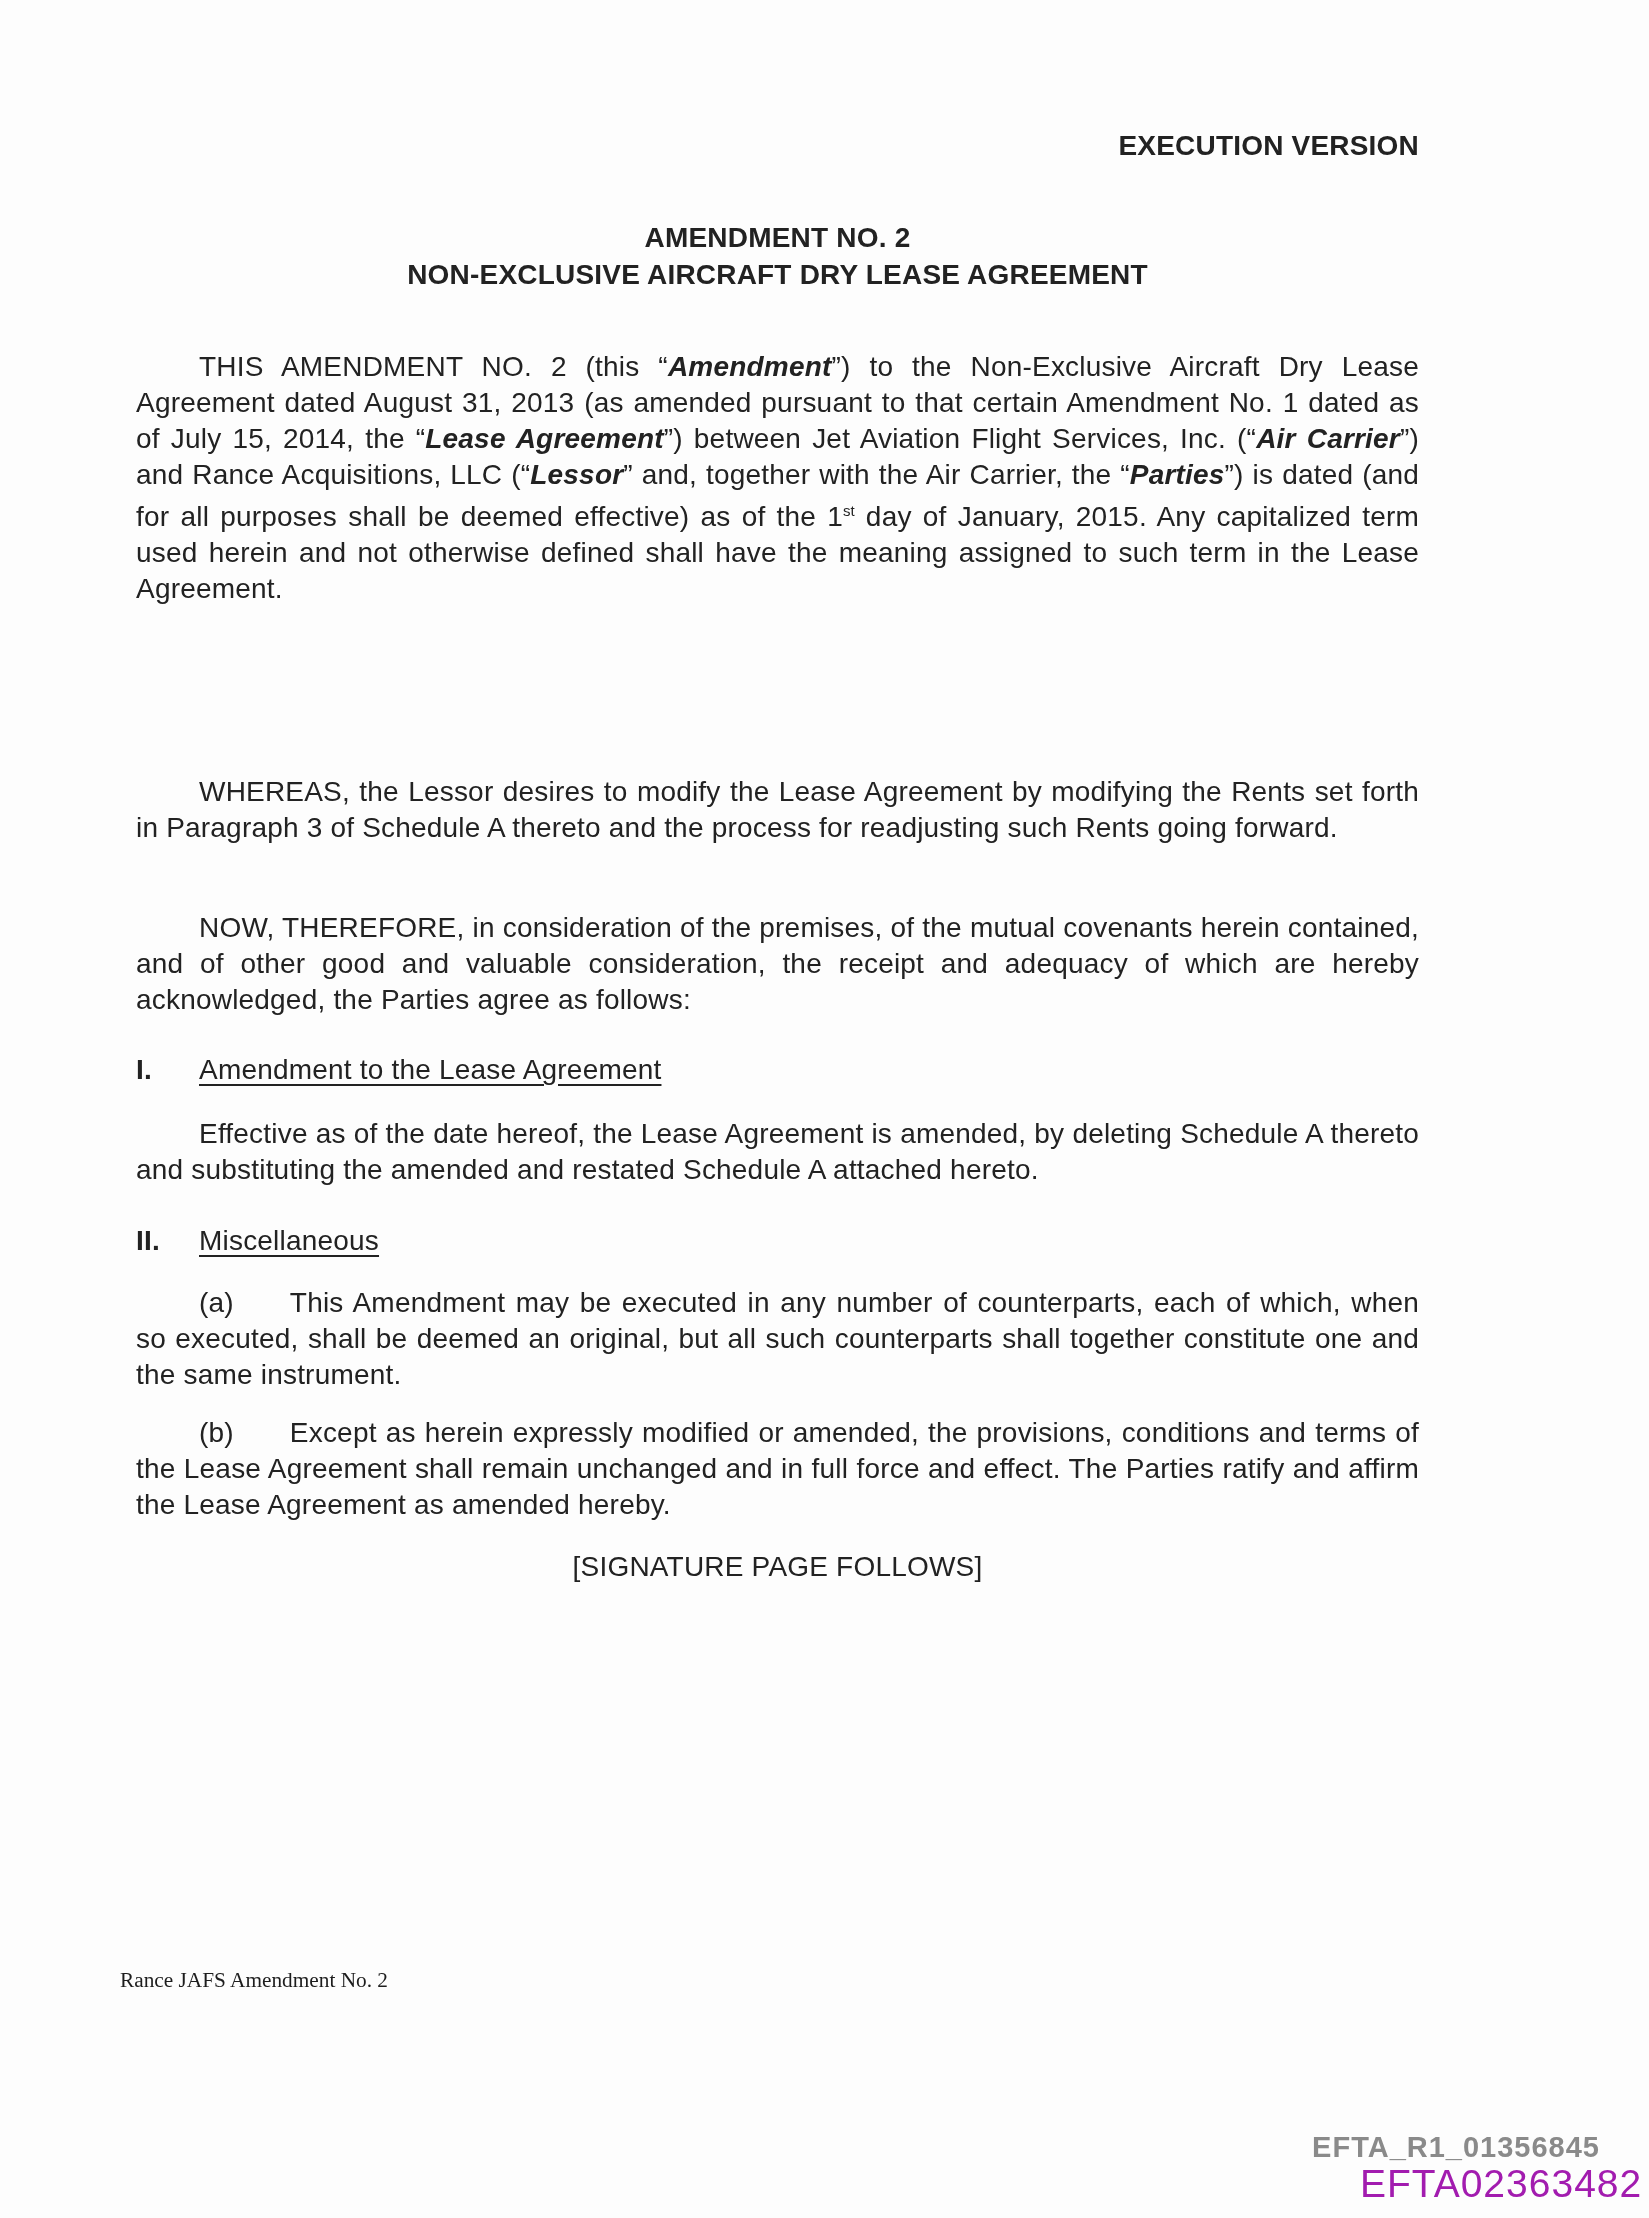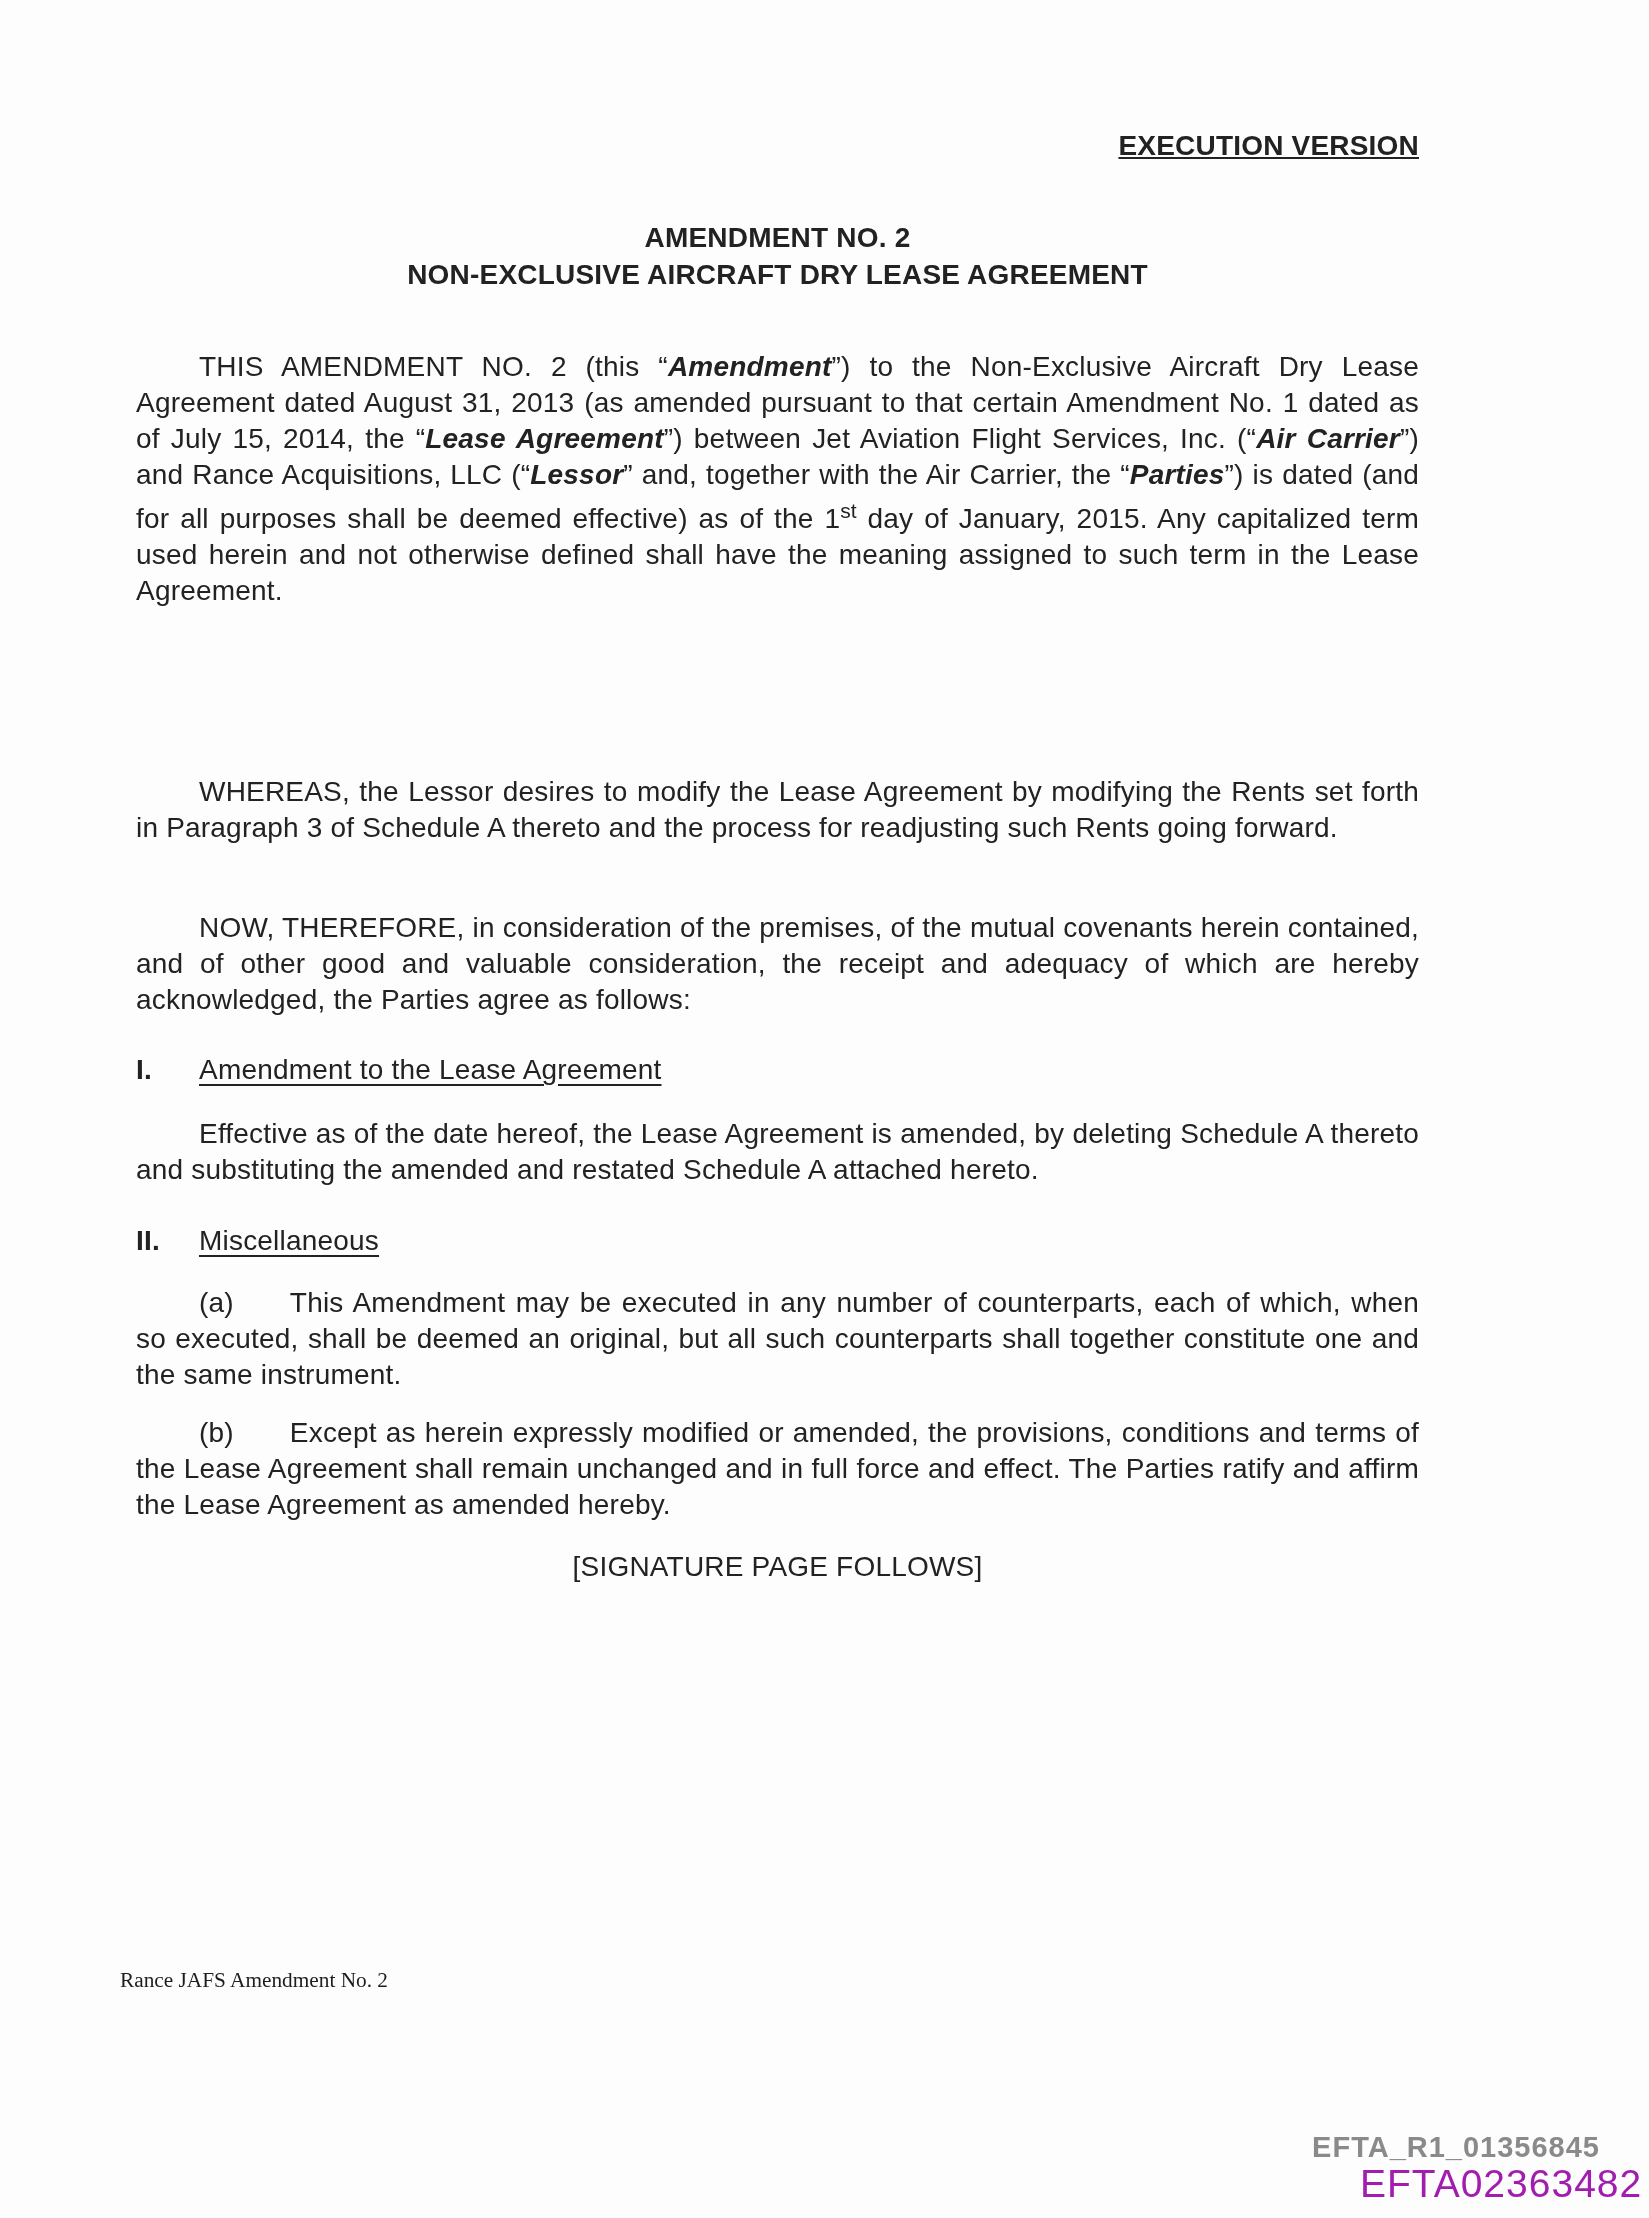--- a/index.html
+++ b/index.html
@@ -26,25 +26,25 @@
   .block {
     position: absolute;
     width: 100%;
     font-size: 28px;
     line-height: 36px;
     letter-spacing: 0.2px;
   }
   .justify   { text-align: justify; }
   .indent    { text-indent: 63px; }
   .centered  { text-align: center; }
-  .right     { text-align: right; text-decoration: underline; }
+  .right     { text-align: right; }
   .bold      { font-weight: bold; }
   .underline { text-decoration: underline; text-underline-offset: 4.9px; }
   .term      { font-style: italic; font-weight: bold; }
-  .sup       { vertical-align: super; font-size: 21px; letter-spacing: 0; }
+  .sup       { vertical-align: super; font-size: 15px; letter-spacing: 0; }
   .tab       { display: inline-block; width: 56px; }
   .title-block { line-height: 37px; }
   .heading-row .hnum {
     display: inline-block;
     width: 63px;
     font-weight: bold;
   }
   .footer-left {
     position: absolute;
     left: 120px;

